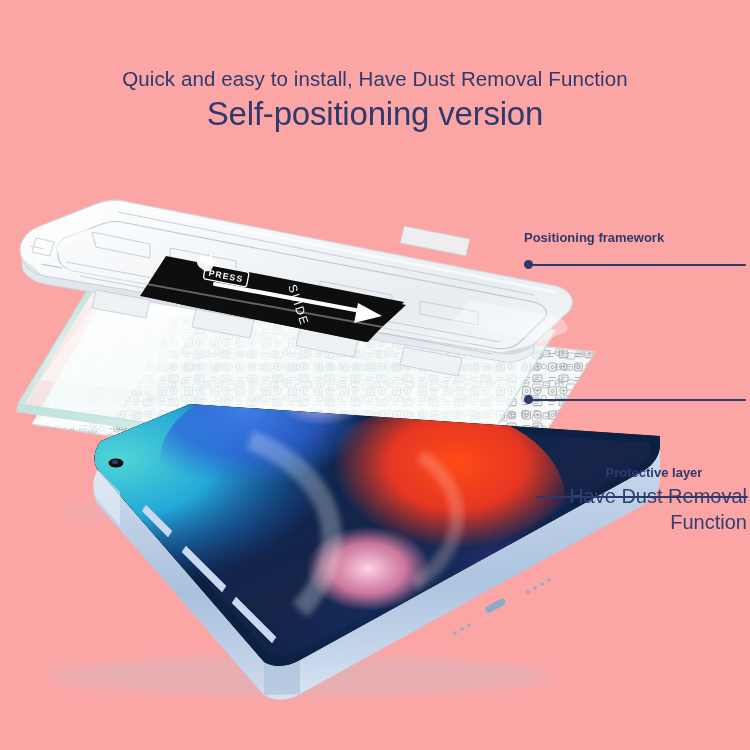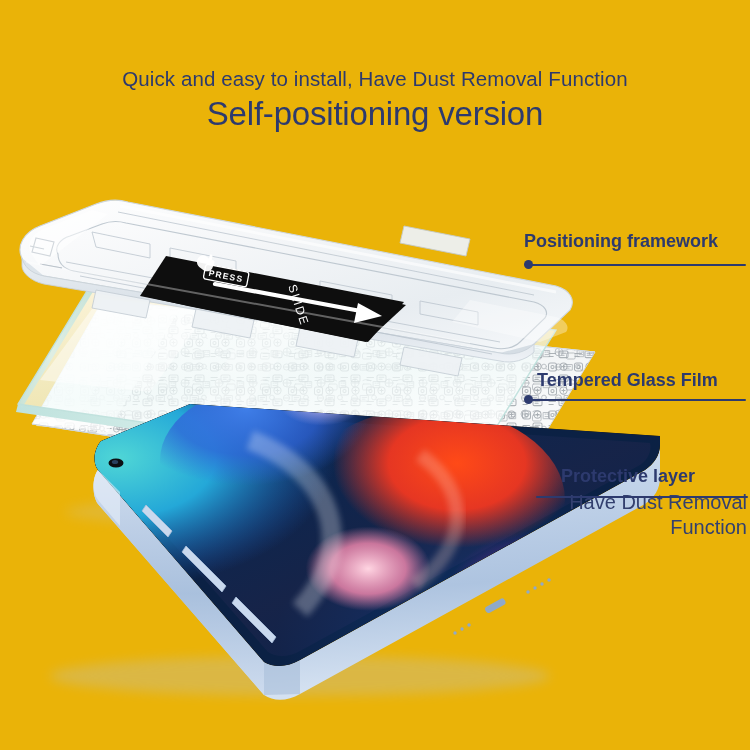--- a/index.html
+++ b/index.html
@@ -4,39 +4,39 @@
 <title>Screen Protector Product Infographic</title>
 <style>
   html,body{margin:0;padding:0;}
   body{
     width:750px;height:750px;
     background:#ffffff;
     font-family:"Liberation Sans","DejaVu Sans",sans-serif;
     overflow:hidden;
     position:relative;
   }
-  .stage{position:absolute;inset:0;width:750px;height:750px;overflow:hidden;background:#eab308;}
+  .stage{position:absolute;inset:0;width:750px;height:750px;overflow:hidden;background:#fca5a5;}
 
   
   .headline-wrap{position:absolute;left:0;top:66px;width:750px;text-align:center;}
   .subhead{
     font-size:20.5px;color:#2d3a6e;font-weight:400;letter-spacing:.1px;
     line-height:1.25;white-space:nowrap;
   }
   .headline{
     margin-top:2px;
     font-size:33px;color:#2d3a6e;font-weight:400;letter-spacing:-.2px;
     line-height:1.2;white-space:nowrap;
   }
 
   
   .callout{position:absolute;}
   .callout .clabel{
-    color:#2d3a6e;font-weight:700;font-size:18px;white-space:nowrap;
-    text-align:left;line-height:1.15;
+    color:#2d3a6e;font-weight:700;font-size:13px;white-space:nowrap;
+    text-align:center;line-height:1.15;
   }
   .callout .csub{
     color:#33406f;font-weight:400;font-size:20px;line-height:1.28;
     text-align:right;white-space:pre-line;margin-top:3px;
   }
   .conn{position:absolute;height:14px;}
   .conn .cline{
     position:absolute;left:6px;top:6px;height:1.6px;background:#2d3a6e;border-radius:1px;
   }
   .conn .cdot{
@@ -400,23 +400,20 @@
   </div>
 
   <div class="callout" id="callout-frame">
     <div class="clabel">Positioning framework</div>
   </div>
   <div class="conn" id="conn-frame">
     <div class="cline"></div>
     <div class="cdot"></div>
   </div>
 
-  <div class="callout" id="callout-glass">
-    <div class="clabel">Tempered Glass Film</div>
-  </div>
   <div class="conn" id="conn-glass">
     <div class="cline"></div>
     <div class="cdot"></div>
   </div>
 
   <div class="callout" id="callout-prot">
     <div class="clabel">Protective layer</div>
     <div class="csub">Have Dust Removal
 Function</div>
   </div>

